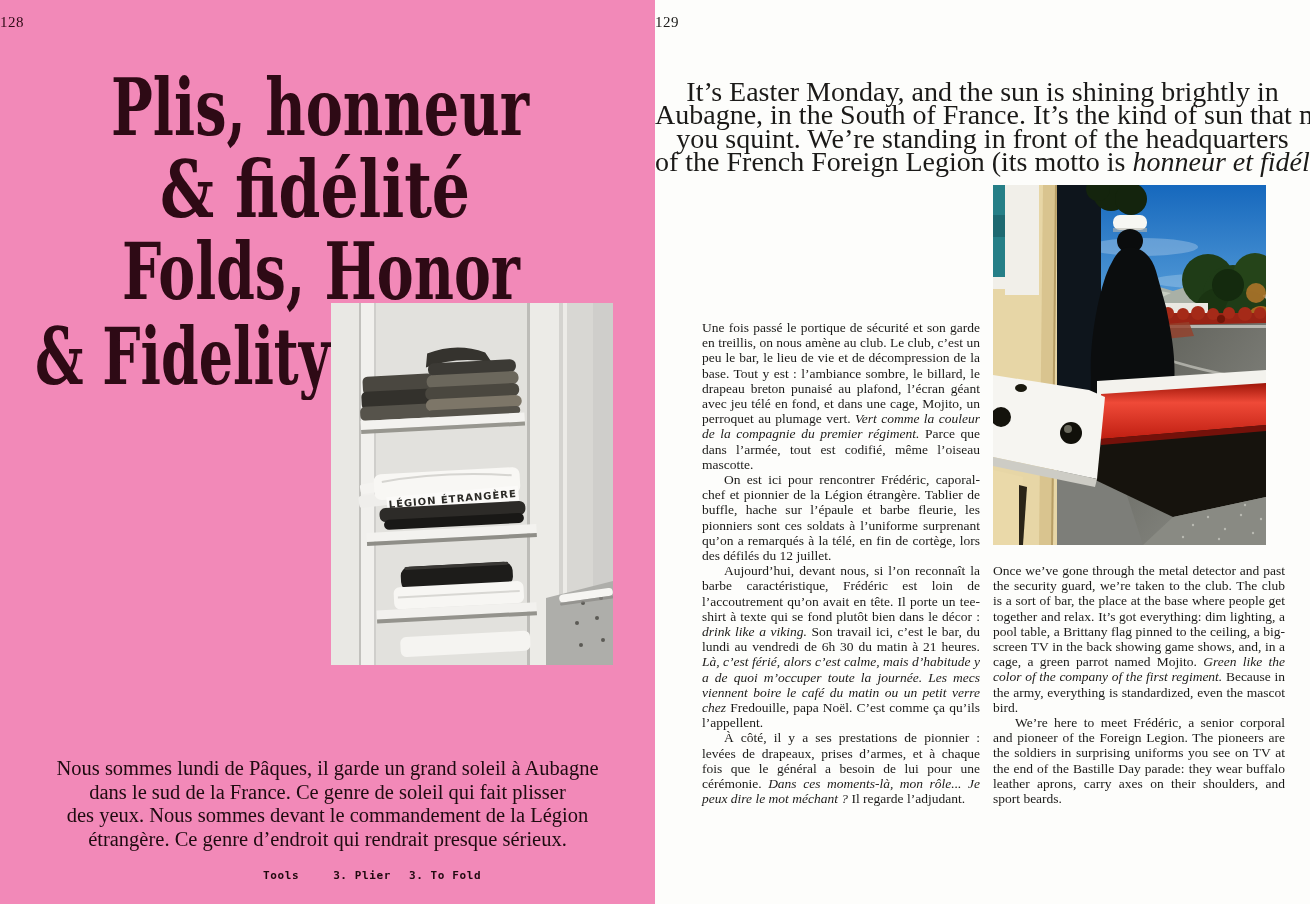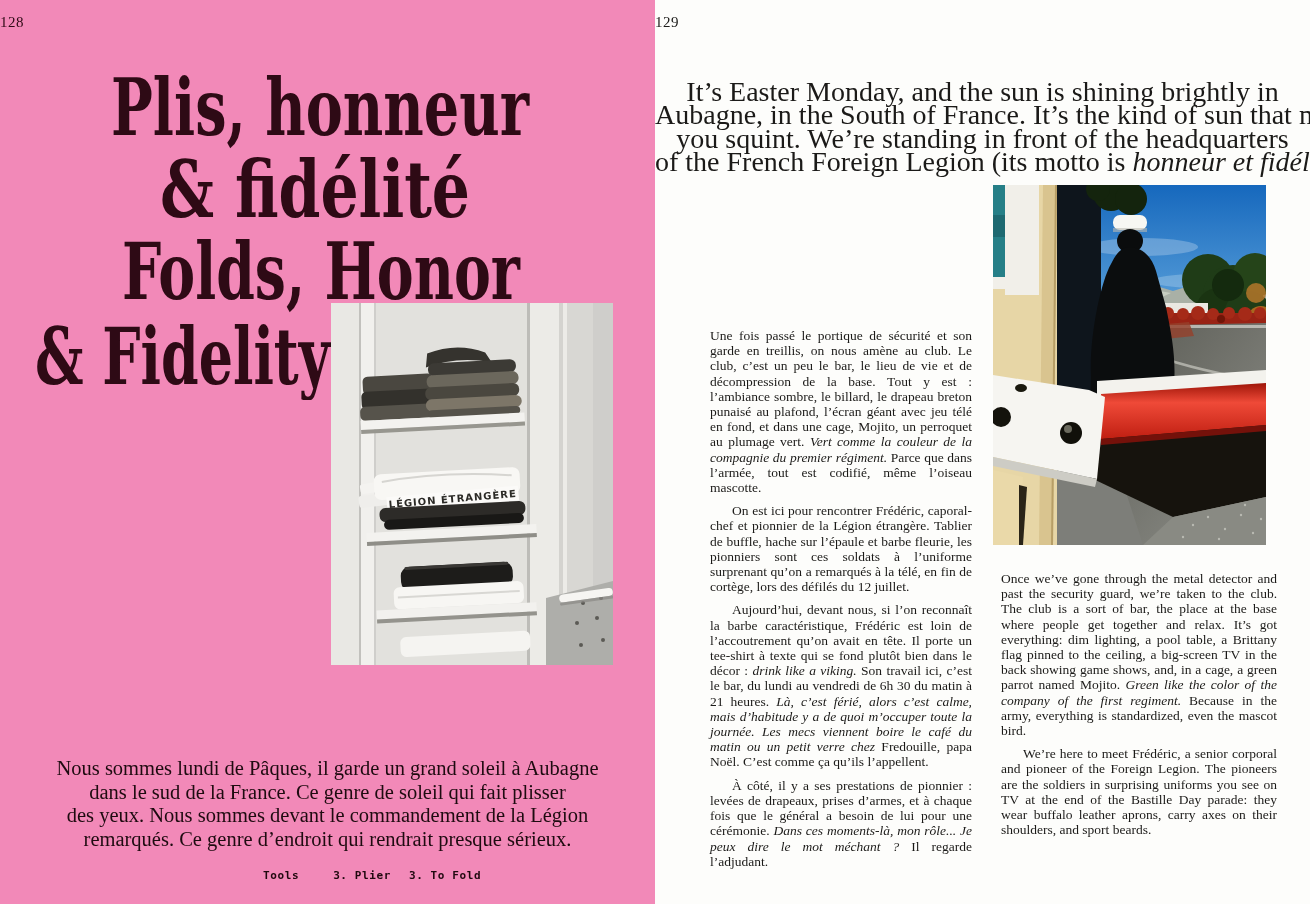--- a/index.html
+++ b/index.html
@@ -47,21 +47,21 @@
     text-align:center;color:#1b1a18;
     font-size:28px;line-height:23.4px;white-space:nowrap;margin-top:28px;
   }
   .col{
     position:absolute;color:#1b1a18;
     font-size:13.5px;line-height:15.2px;
     text-align:justify;
   }
   #col-fr{left:47px;top:320px;width:278px;}
   #col-en{left:338px;top:563px;width:292px;}
-  .col p{margin:8px;}
+  .col p{margin:0;}
   .col p.ind{text-indent:22px;}
   .it{font-style:italic;}
   #gate-photo{position:absolute;left:338px;top:185px;}
 </style>
 </head>
 <body>
 
 <div class="page" id="page-left">
 
   <div class="pagenum">128</div>
@@ -141,21 +141,21 @@
       <rect x="40" y="304" width="160" height="9" fill="#f2f1ee"></rect>
       <rect x="40" y="313" width="160" height="4" fill="#94938d"></rect>
       <rect x="62" y="332" width="130" height="20" rx="6" fill="#f5f4f1"></rect>
     </g>
   </svg>
 
   <div class="standfirst">
     <div>Nous sommes lundi de Pâques, il garde un grand soleil à Aubagne</div>
     <div>dans le sud de la France. Ce genre de soleil qui fait plisser</div>
     <div>des yeux. Nous sommes devant le commandement de la Légion</div>
-    <div>remarqués. Ce genre d’endroit qui rendrait presque sérieux.</div>
+    <div>étrangère. Ce genre d’endroit qui rendrait presque sérieux.</div>
   </div>
 
   <div class="footer" id="footer-left">
     <span>Tools</span><span>3. Plier</span><span>3. To Fold</span>
   </div>
 </div>
 
 <div class="page" id="page-right">
 
   <div class="pagenum">129</div>

